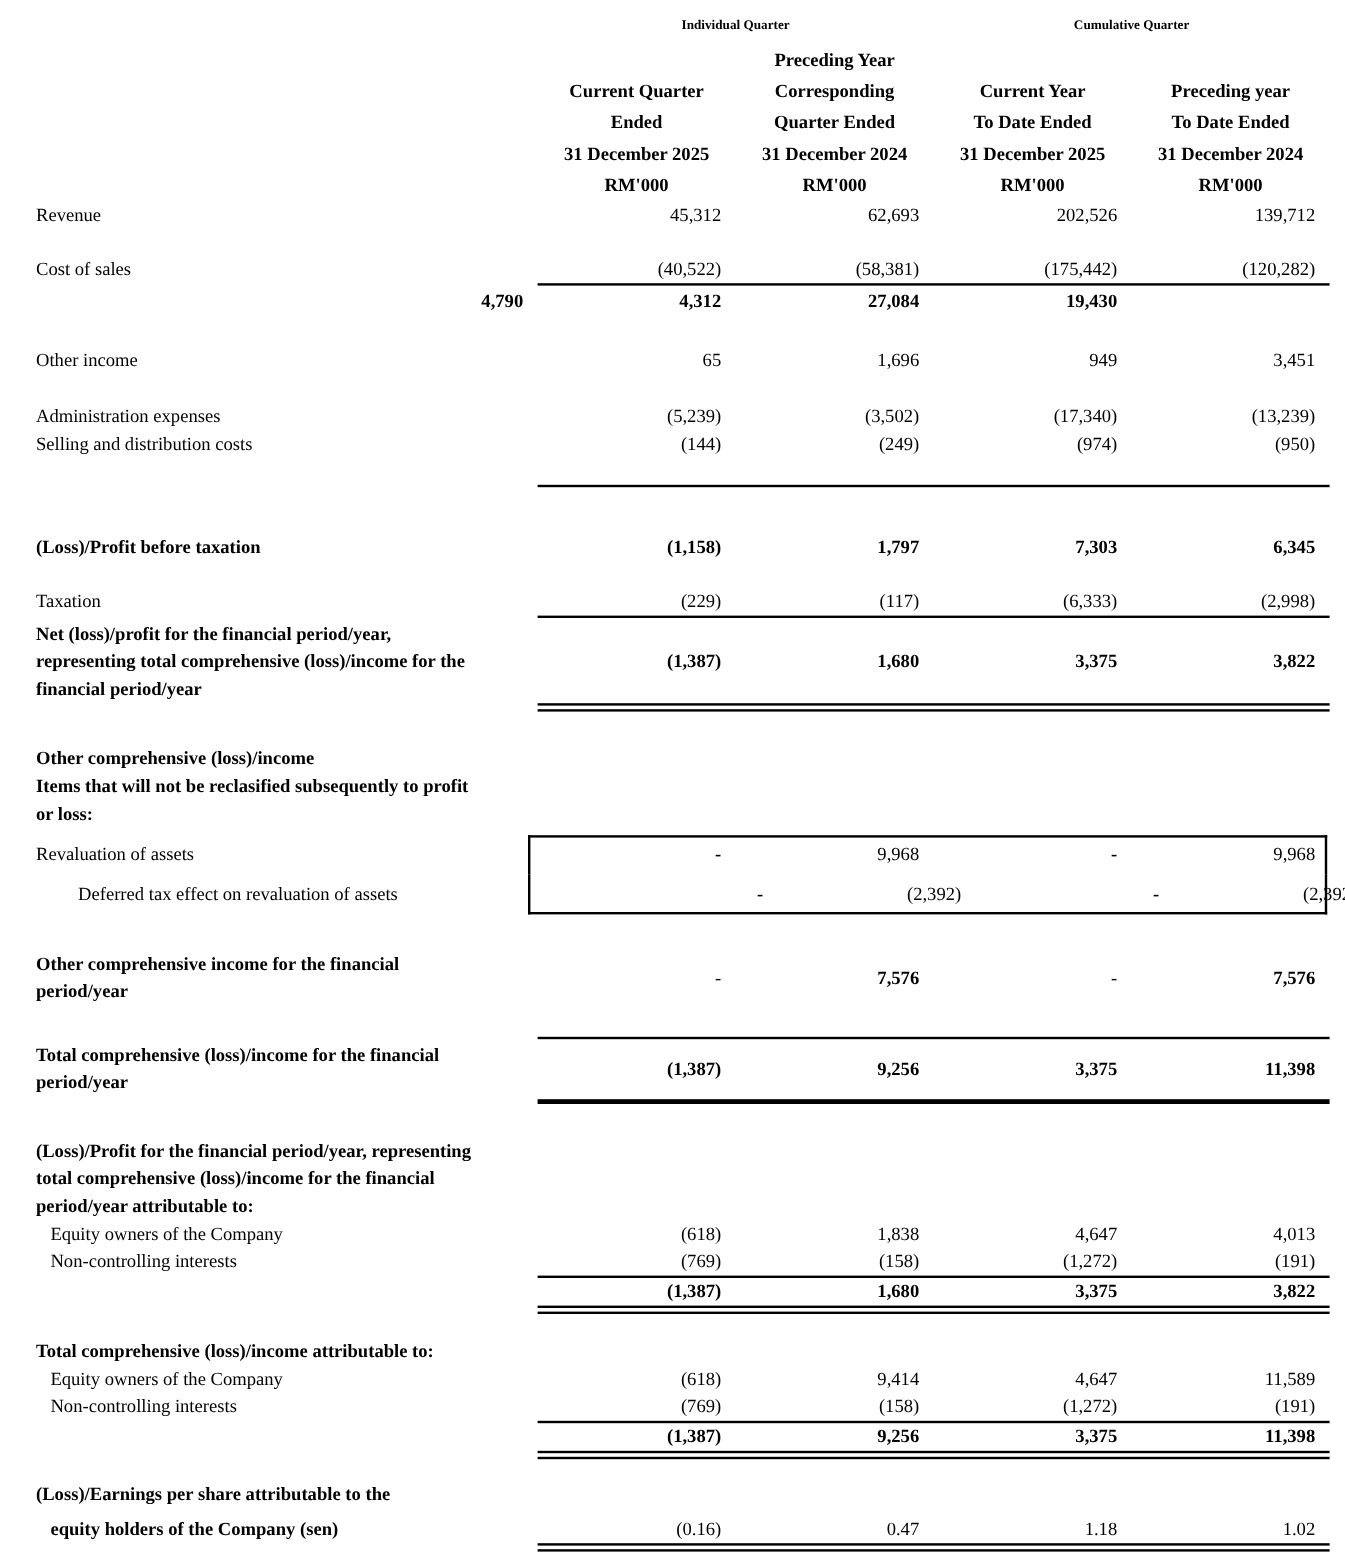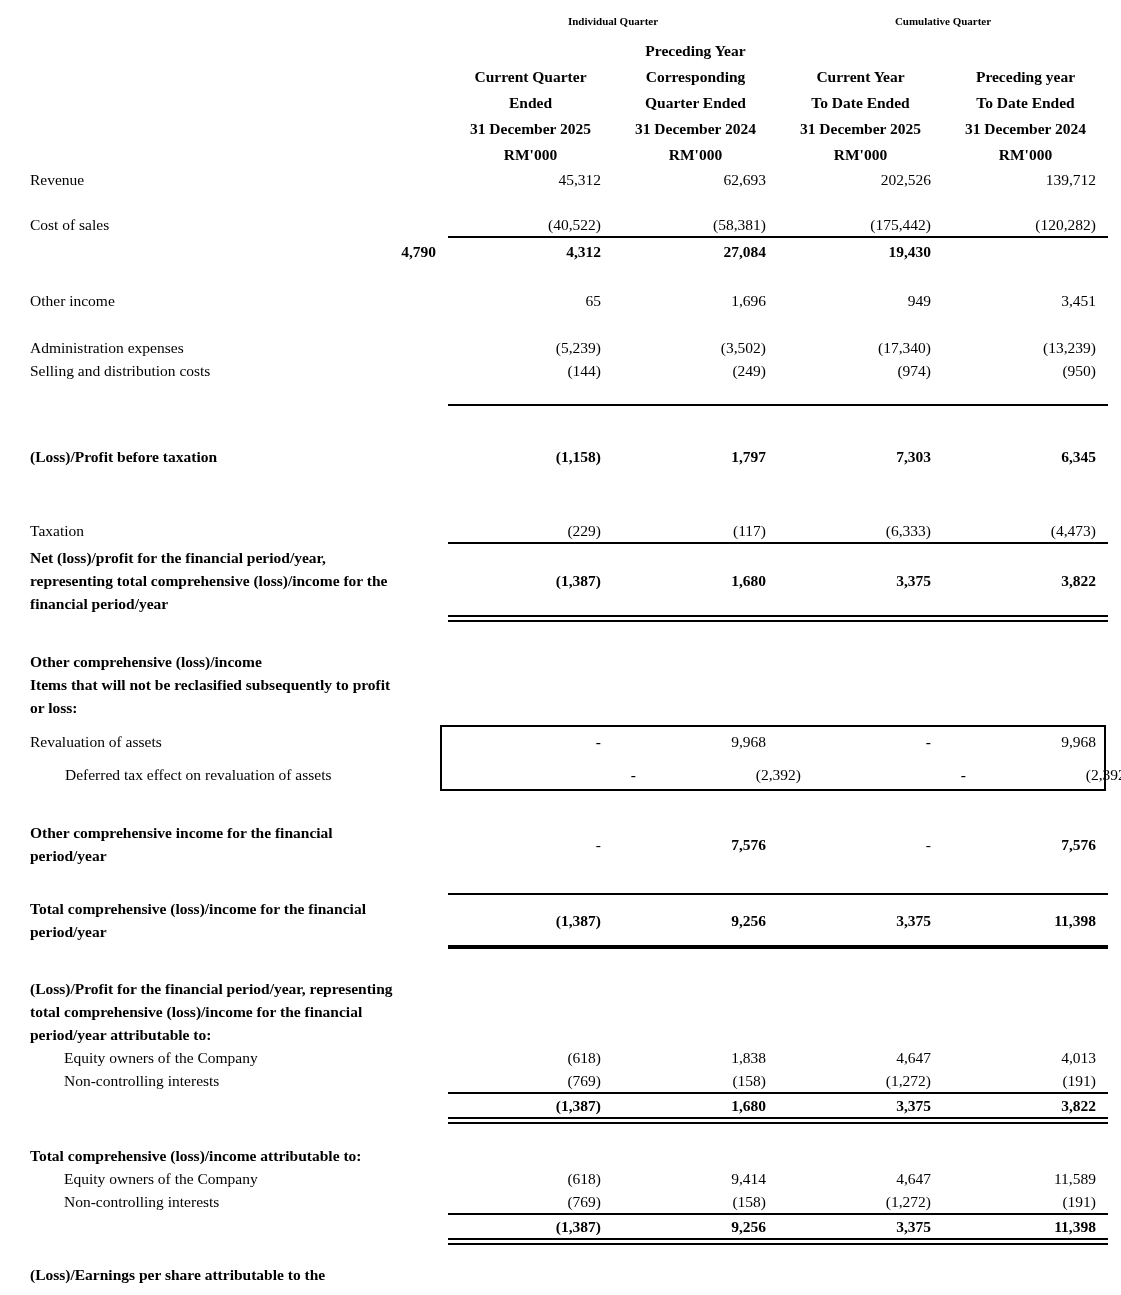--- a/index.html
+++ b/index.html
@@ -15,21 +15,21 @@
            text-align:center;font-weight:bold;font-size:15.5px;}
   .colhead div{line-height:26px;white-space:nowrap;}
 
   
   .row{display:grid;grid-template-columns:448px 165px 165px 165px 165px;
        position:relative;align-items:end;}
   .row.va-center{align-items:center;}
   .lab{grid-column:1;padding-left:30px;font-size:15.5px;}
   .lab div{line-height:23px;white-space:nowrap;}
   .lab.b{font-weight:bold;}
-  .lab.ind{padding-left:64px;}
+  .lab.ind{padding-left:42px;}
   .val{text-align:right;padding-right:12px;font-size:15.5px;line-height:23px;}
   .val.b{font-weight:bold;}
 
   .rule{margin-left:448px;width:660px;}
   .rule-single{border-top:2px solid #000;}
   .rule-thick{border-top:4px solid #000;}
   .rule-double{height:3px;border-top:2px solid #000;border-bottom:2px solid #000;}
 
   .boxov{position:absolute;left:440px;width:666px;top:0;bottom:0;
          box-sizing:border-box;pointer-events:none;}
@@ -136,28 +136,28 @@
       <div class="row" style="height: 23px; margin-top: 33px;">
         <div class="lab b">
           <div>(Loss)/Profit before taxation</div>
         </div>
         <div class="val b">(1,158)</div>
         <div class="val b">1,797</div>
         <div class="val b">7,303</div>
         <div class="val b">6,345</div>
       </div>
       <div style="height: 22px;"></div>
-      <div class="row" style="height: 23px; margin-top: 29px;">
+      <div class="row" style="height: 23px;">
         <div class="lab">
           <div>Taxation</div>
         </div>
         <div class="val">(229)</div>
         <div class="val">(117)</div>
         <div class="val">(6,333)</div>
-        <div class="val">(4,473)</div>
+        <div class="val">(2,998)</div>
       </div>
       <div class="rule rule-single"></div>
       <div style="height: 2px;"></div>
       <div class="row va-center" style="height: 69px;">
         <div class="lab b">
           <div>Net (loss)/profit for the financial period/year,</div>
           <div>representing total comprehensive (loss)/income for the</div>
           <div>financial period/year</div>
         </div>
         <div class="val b">(1,387)</div>

